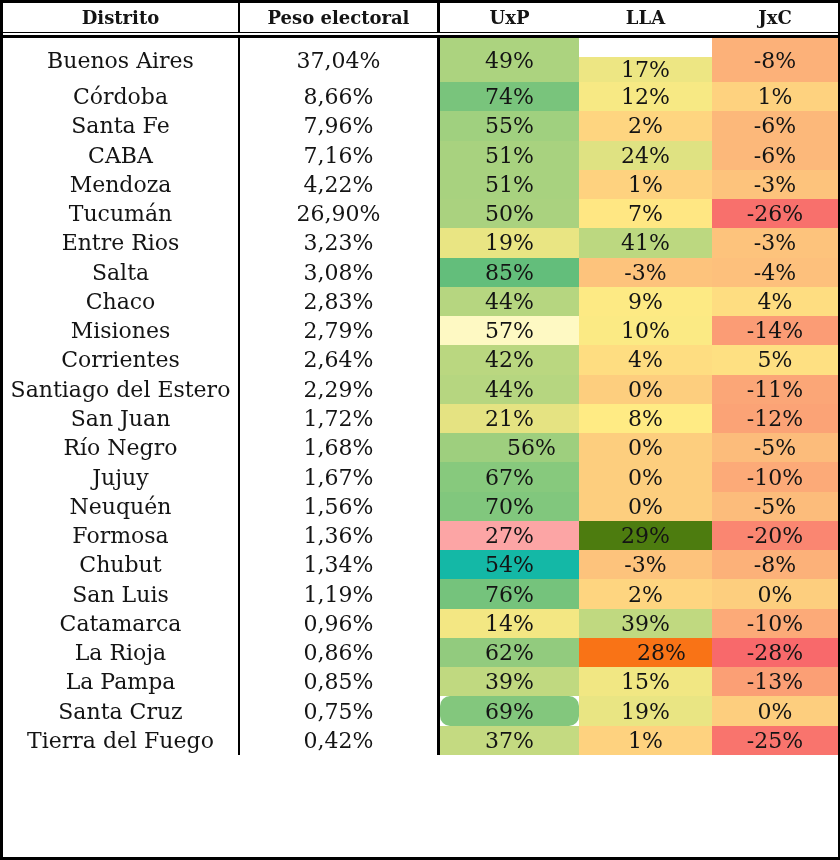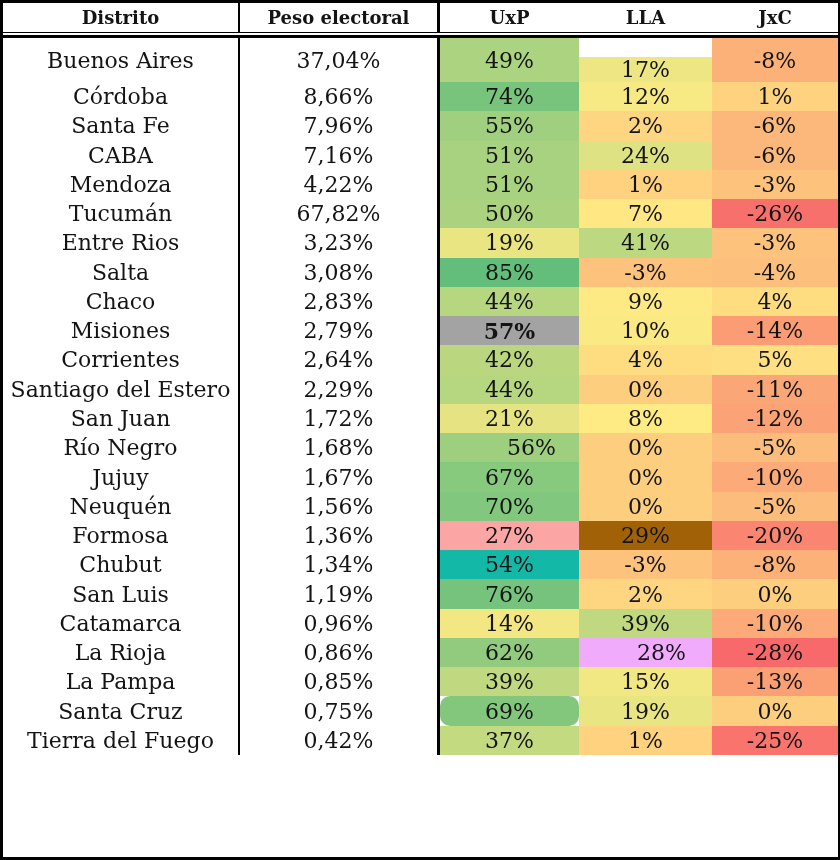--- a/index.html
+++ b/index.html
@@ -63,21 +63,21 @@
       </div>
       <div class="grid-row">
         <div class="cell c-district">Mendoza</div>
         <div class="cell c-weight">4,22%</div>
         <div class="cell value-cell" style="background: rgb(168, 210, 127);">51%</div>
         <div class="cell value-cell" style="background: rgb(254, 210, 127);">1%</div>
         <div class="cell value-cell" style="background: rgb(253, 195, 124);">-3%</div>
       </div>
       <div class="grid-row">
         <div class="cell c-district">Tucumán</div>
-        <div class="cell c-weight">67,82%</div>
+        <div class="cell c-weight">26,90%</div>
         <div class="cell value-cell" style="background: rgb(170, 210, 127);">50%</div>
         <div class="cell value-cell" style="background: rgb(255, 231, 131);">7%</div>
         <div class="cell value-cell" style="background: rgb(248, 112, 108);">-26%</div>
       </div>
       <div class="grid-row">
         <div class="cell c-district">Entre Rios</div>
         <div class="cell c-weight">3,23%</div>
         <div class="cell value-cell" style="background: rgb(233, 229, 131);">19%</div>
         <div class="cell value-cell" style="background: rgb(188, 216, 128);">41%</div>
         <div class="cell value-cell" style="background: rgb(253, 195, 124);">-3%</div>
@@ -92,21 +92,21 @@
       <div class="grid-row">
         <div class="cell c-district">Chaco</div>
         <div class="cell c-weight">2,83%</div>
         <div class="cell value-cell" style="background: rgb(182, 214, 128);">44%</div>
         <div class="cell value-cell" style="background: rgb(253, 234, 132);">9%</div>
         <div class="cell value-cell" style="background: rgb(254, 221, 129);">4%</div>
       </div>
       <div class="grid-row">
         <div class="cell c-district">Misiones</div>
         <div class="cell c-weight">2,79%</div>
-        <div class="cell value-cell" style="background: #a3a3a3; font-weight: bold;">57%</div>
+        <div class="cell value-cell" style="background: #fef9c3;">57%</div>
         <div class="cell value-cell" style="background: rgb(251, 234, 132);">10%</div>
         <div class="cell value-cell" style="background: rgb(251, 156, 117);">-14%</div>
       </div>
       <div class="grid-row">
         <div class="cell c-district">Corrientes</div>
         <div class="cell c-weight">2,64%</div>
         <div class="cell value-cell" style="background: rgb(186, 215, 128);">42%</div>
         <div class="cell value-cell" style="background: rgb(254, 221, 129);">4%</div>
         <div class="cell value-cell" style="background: rgb(254, 224, 130);">5%</div>
       </div>
@@ -142,21 +142,21 @@
         <div class="cell c-district">Neuquén</div>
         <div class="cell c-weight">1,56%</div>
         <div class="cell value-cell" style="background: rgb(129, 199, 125);">70%</div>
         <div class="cell value-cell" style="background: rgb(253, 206, 126);">0%</div>
         <div class="cell value-cell" style="background: rgb(252, 188, 123);">-5%</div>
       </div>
       <div class="grid-row">
         <div class="cell c-district">Formosa</div>
         <div class="cell c-weight">1,36%</div>
         <div class="cell value-cell" style="background: #fca5a5;">27%</div>
-        <div class="cell value-cell" style="background: #a16207;">29%</div>
+        <div class="cell value-cell" style="background: #4d7c0f;">29%</div>
         <div class="cell value-cell" style="background: rgb(250, 134, 113);">-20%</div>
       </div>
       <div class="grid-row">
         <div class="cell c-district">Chubut</div>
         <div class="cell c-weight">1,34%</div>
         <div class="cell value-cell" style="background: #14b8a6;">54%</div>
         <div class="cell value-cell" style="background: rgb(253, 195, 124);">-3%</div>
         <div class="cell value-cell" style="background: rgb(252, 177, 121);">-8%</div>
       </div>
       <div class="grid-row">
@@ -170,21 +170,21 @@
         <div class="cell c-district">Catamarca</div>
         <div class="cell c-weight">0,96%</div>
         <div class="cell value-cell" style="background: rgb(243, 231, 131);">14%</div>
         <div class="cell value-cell" style="background: rgb(192, 217, 128);">39%</div>
         <div class="cell value-cell" style="background: rgb(252, 170, 120);">-10%</div>
       </div>
       <div class="grid-row">
         <div class="cell c-district">La Rioja</div>
         <div class="cell c-weight">0,86%</div>
         <div class="cell value-cell" style="background: rgb(146, 203, 126);">62%</div>
-        <div class="cell value-cell" style="background: #f0abfc; padding-left: 32px;">28%</div>
+        <div class="cell value-cell" style="background: #f97316; padding-left: 32px;">28%</div>
         <div class="cell value-cell" style="background: rgb(248, 105, 107);">-28%</div>
       </div>
       <div class="grid-row">
         <div class="cell c-district">La Pampa</div>
         <div class="cell c-weight">0,85%</div>
         <div class="cell value-cell" style="background: rgb(192, 217, 128);">39%</div>
         <div class="cell value-cell" style="background: rgb(241, 231, 131);">15%</div>
         <div class="cell value-cell" style="background: rgb(251, 159, 117);">-13%</div>
       </div>
       <div class="grid-row">

